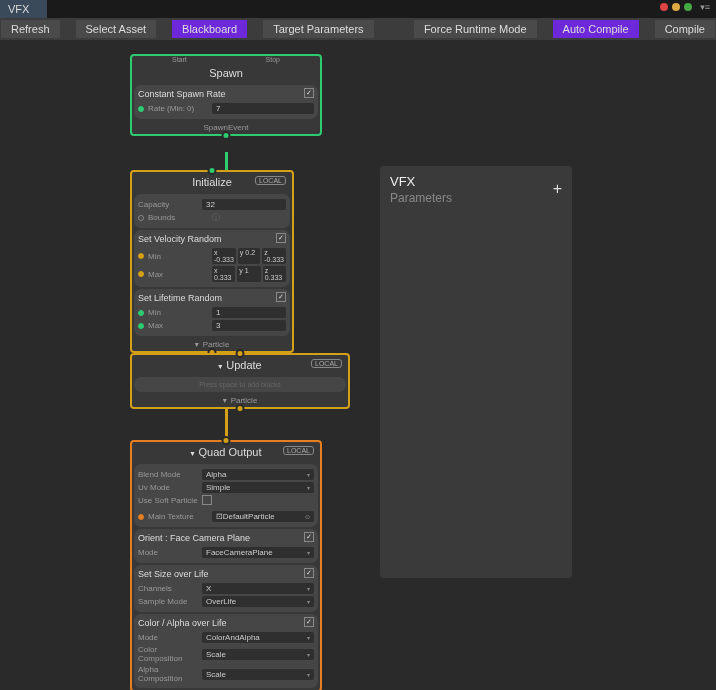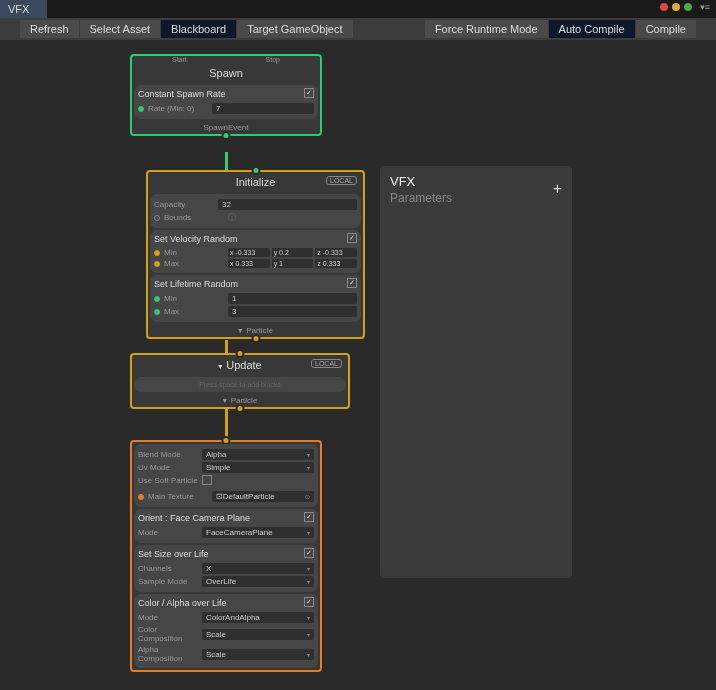--- a/index.html
+++ b/index.html
@@ -5,28 +5,28 @@
 *{box-sizing:border-box;margin:0;padding:0;font-family:Arial,sans-serif}
 body{background:#2a2a2a;width:716px;height:690px;overflow:hidden;color:#ccc;font-size:10px;position:relative}
 .tab-bar{height:18px;background:#1a1a1a;display:flex;align-items:center}
 .tab{background:#3a4a5a;color:#ddd;padding:2px 18px 2px 8px;font-size:11px;height:18px;display:flex;align-items:center}
 .os-dots{position:absolute;top:2px;right:6px;display:flex;gap:4px;align-items:center}
 .dot{width:8px;height:8px;border-radius:50%}
 .dot.r{background:#d44}
 .dot.y{background:#da4}
 .dot.g{background:#4a4}
 .menu-icon{color:#999;font-size:9px;margin-left:4px}
-.toolbar{height:22px;background:#3c3c3c;display:flex;align-items:center;padding:0 20px;gap:1px}
+.toolbar{height:22px;background:#3c3c3c;display:flex;align-items:center;padding:0 1px;gap:16px}
 .toolbar-btn{background:#4a4a4a;color:#ddd;padding:3px 10px;font-size:11px;border:none;cursor:pointer;height:18px;display:flex;align-items:center}
-.toolbar-btn.sel{background:#0f172a}
+.toolbar-btn.sel{background:#6d28d9}
 .spacer{flex:1}
 .canvas{position:relative;height:650px;background:#2a2a2a}
 .node{position:absolute;border:2px solid;border-radius:4px;background:#383838}
 .node-spawn{border-color:#2ecc71;left:130px;top:14px;width:192px}
-.node-init{border-color:#d4a017;left:146px;top:130px;width:219px}
+.node-init{border-color:#d4a017;left:130px;top:130px;width:164px}
 .node-update{border-color:#d4a017;left:130px;top:313px;width:220px}
 .node-output{border-color:#e67e22;left:130px;top:400px;width:192px}
 .node-header{text-align:center;padding:4px;font-size:11px;color:#ddd;position:relative}
 .badge{position:absolute;right:6px;top:4px;font-size:7px;border:1px solid #888;border-radius:3px;padding:0 3px;color:#aaa}
 .chev{font-size:8px;margin-right:4px}
 .section{background:#464646;margin:2px;border-radius:7px;padding:4px;position:relative}
 .section-title{font-size:9px;color:#ddd;margin-bottom:3px}
 .check{position:absolute;right:4px;top:3px;width:10px;height:10px;border:1px solid #888;font-size:7px;text-align:center;line-height:8px;color:#ddd}
 .row{display:flex;align-items:center;gap:4px;padding:1px 0;font-size:8px}
 .row-label{width:60px;color:#999}
@@ -64,21 +64,21 @@
     <div class="dot y"></div>
     <div class="dot g"></div>
     <span class="menu-icon">▾≡</span>
   </div>
 </div>
 
 <div class="toolbar">
   <button class="toolbar-btn">Refresh</button>
   <button class="toolbar-btn">Select Asset</button>
   <button class="toolbar-btn sel">Blackboard</button>
-  <button class="toolbar-btn">Target GameObject</button>
+  <button class="toolbar-btn">Target Parameters</button>
   <div class="spacer"></div>
   <button class="toolbar-btn">Force Runtime Mode</button>
   <button class="toolbar-btn sel">Auto Compile</button>
   <button class="toolbar-btn">Compile</button>
 </div>
 
 <div class="canvas">
 
   <div class="connector conn1"></div>
   <div class="connector conn2"></div>
@@ -160,20 +160,21 @@
   <div class="node node-update">
     <div class="node-port-dot" style="top:-6px;background:#d4a017"></div>
     <div class="node-header"><span class="chev">▾</span><span>Update</span><span class="badge">LOCAL</span></div>
     <div class="section" style="text-align:center;color:#666;font-size:7px">Press space to add blocks</div>
     <div class="footer-label"><span class="chev">▾</span><span>Particle</span></div>
     <div class="node-port-dot" style="bottom:-6px;background:#d4a017"></div>
   </div>
 
   <div class="node node-output">
     <div class="node-port-dot" style="top:-6px;background:#d4a017"></div>
+    <div class="node-header"><span class="chev">▾</span><span>Quad Output</span><span class="badge">LOCAL</span></div>
     <div class="section">
       <div class="row">
           <span class="row-label">Blend Mode</span>
           <div class="dropdown">
             <span>Alpha</span>
             <span class="dd-arrow">▾</span>
           </div>
         </div>
       <div class="row">
           <span class="row-label">Uv Mode</span>

